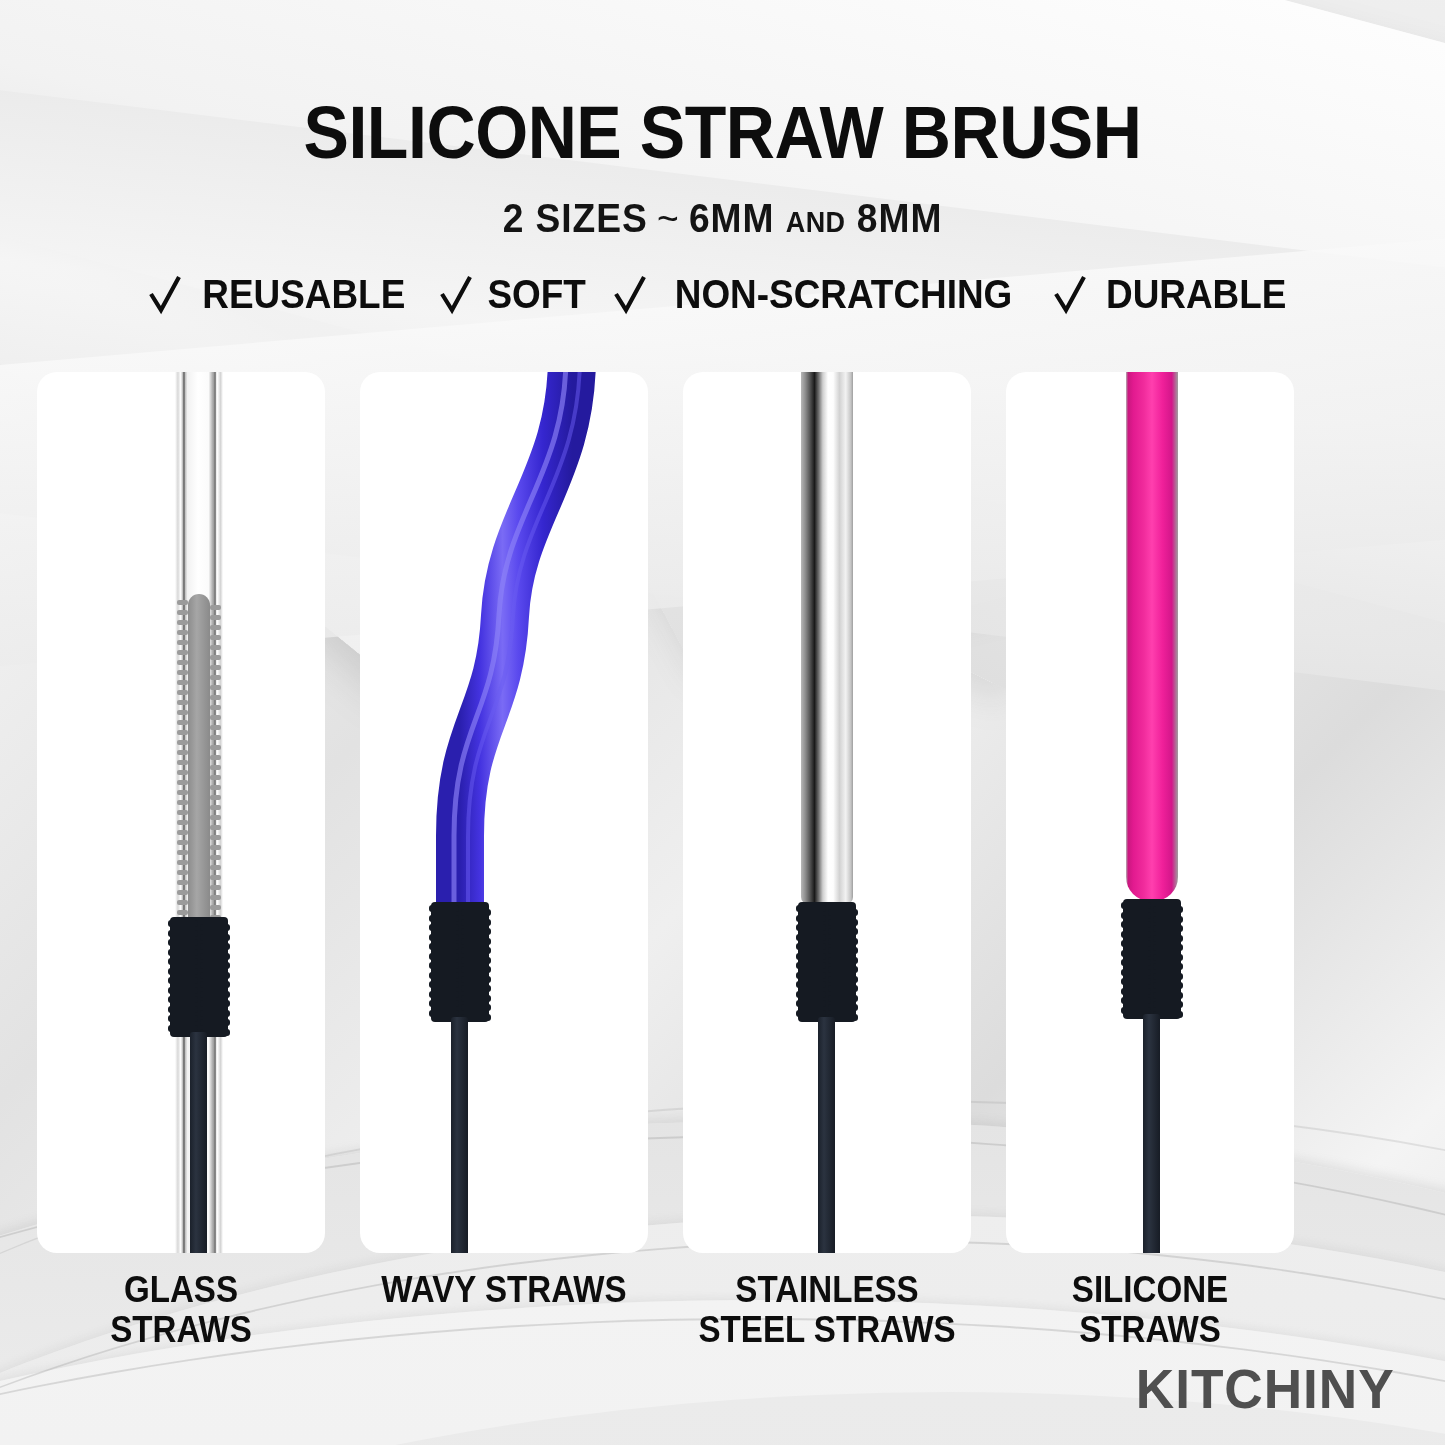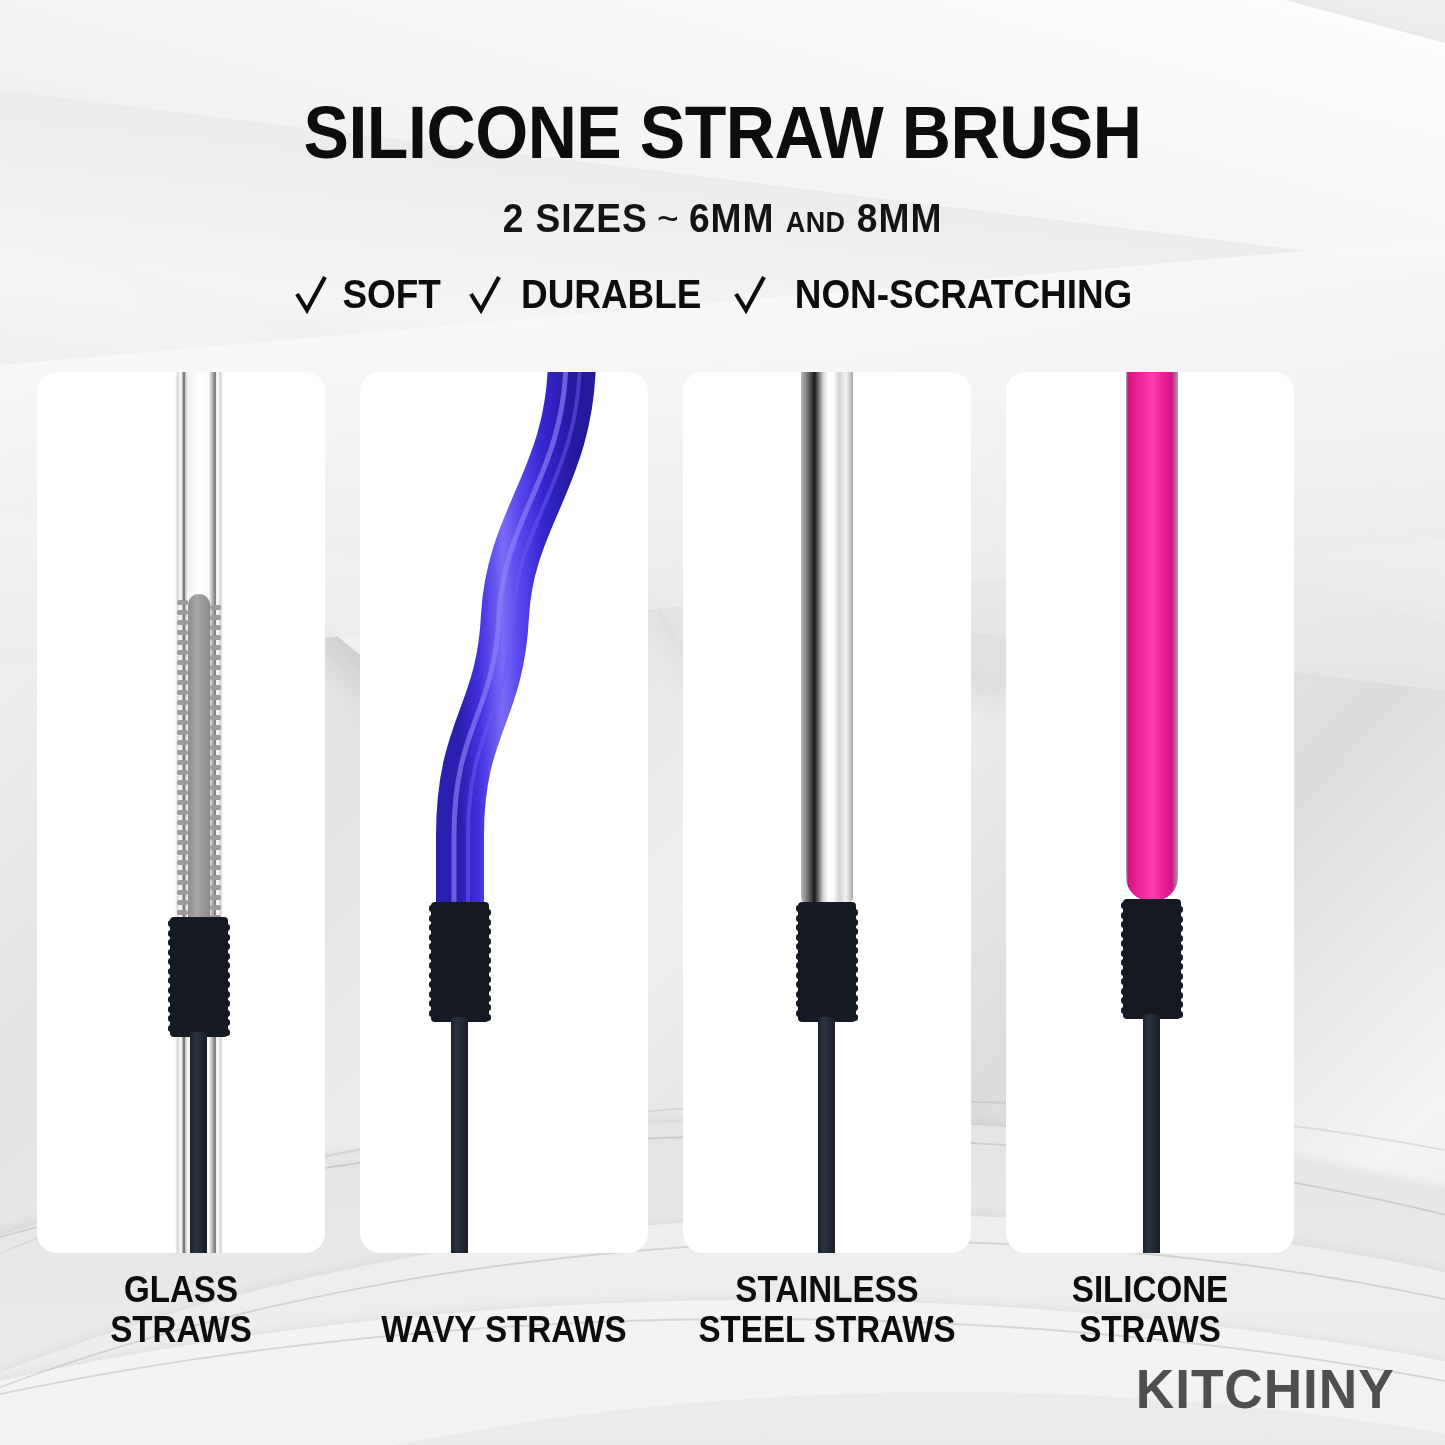--- a/index.html
+++ b/index.html
@@ -269,21 +269,20 @@
     border-radius:0 0 24px 24px;
   }
 
   
   .captions{
     position:absolute;
     left:37px;top:1270px;
     width:1371px;
     display:flex;
     gap:35px;
-    align-items:flex-end;
   }
   .caption{
     width:288px;flex:0 0 auto;
     text-align:center;
     font-family:"Liberation Sans Narrow","Liberation Sans",sans-serif;
     font-weight:700;
     font-size:36px;
     line-height:1.12;
     color:#0d0d0d;
     letter-spacing:0px;
@@ -328,47 +327,55 @@
     <h1 class="title">SILICONE STRAW BRUSH</h1>
 
     <div class="subtitle">
       <span>2 SIZES</span><span class="tilde">~</span><span>6MM</span>
       <span class="and">AND</span>
       <span>8MM</span>
     </div>
 
     <div class="features">
 
+      <div class="feature">
+        <span class="check">
+          <svg viewBox="0 0 34 44">
+              <path d="M3 21 L13 37 L31 4" fill="none" stroke="#0d0d0d" stroke-width="4.2" stroke-linecap="butt"></path>
+            </svg>
+        </span>
+        <span class="feature-label">REUSABLE</span>
+      </div>
 
 
       <div class="feature">
         <span class="check">
           <svg viewBox="0 0 34 44">
               <path d="M3 21 L13 37 L31 4" fill="none" stroke="#0d0d0d" stroke-width="4.2" stroke-linecap="butt"></path>
             </svg>
         </span>
         <span class="feature-label">SOFT</span>
       </div>
 
       <div class="feature">
         <span class="check">
           <svg viewBox="0 0 34 44">
               <path d="M3 21 L13 37 L31 4" fill="none" stroke="#0d0d0d" stroke-width="4.2" stroke-linecap="butt"></path>
             </svg>
         </span>
-        <span class="feature-label">DURABLE</span>
+        <span class="feature-label">NON-SCRATCHING</span>
       </div>
 
       <div class="feature">
         <span class="check">
           <svg viewBox="0 0 34 44">
               <path d="M3 21 L13 37 L31 4" fill="none" stroke="#0d0d0d" stroke-width="4.2" stroke-linecap="butt"></path>
             </svg>
         </span>
-        <span class="feature-label">NON-SCRATCHING</span>
+        <span class="feature-label">DURABLE</span>
       </div>
 
     </div>
   </div>
 
   <div class="panels">
 
     <div class="panel">
       <div class="panel-inner">
         <div class="glass-tube"></div>

